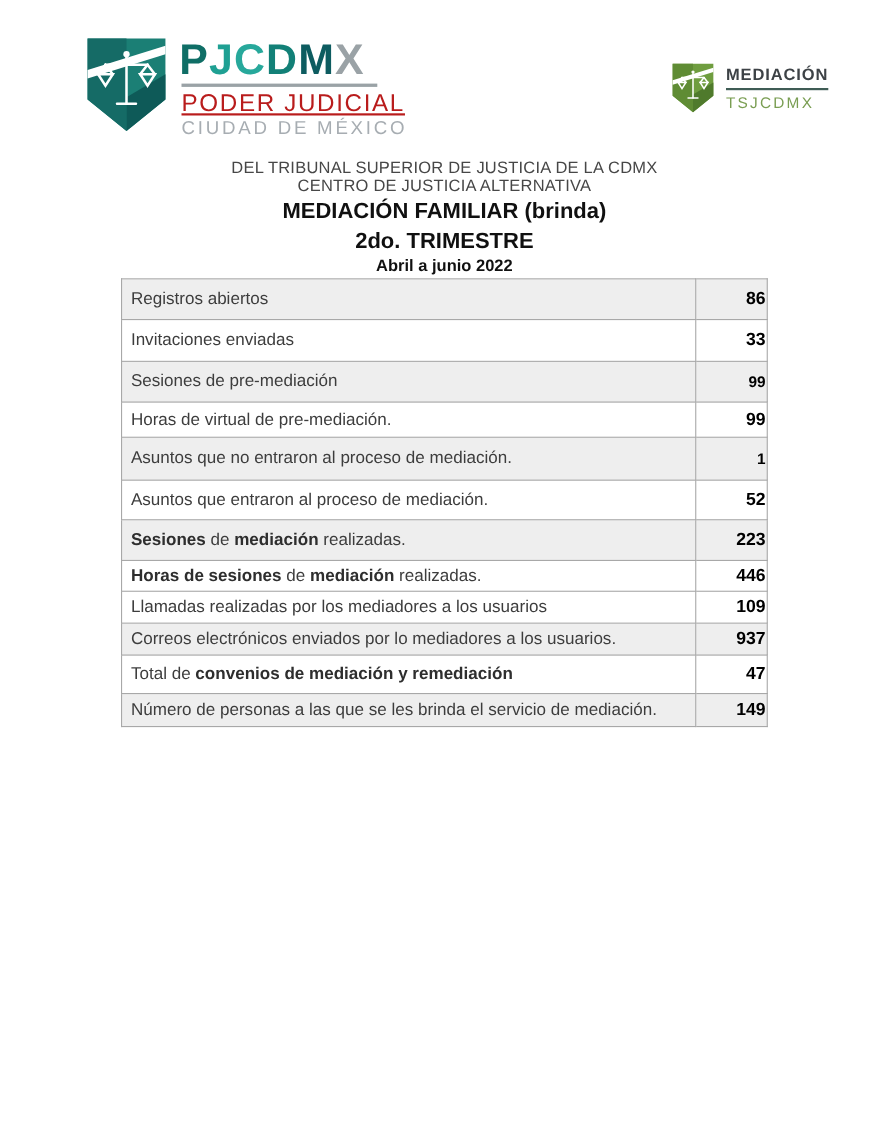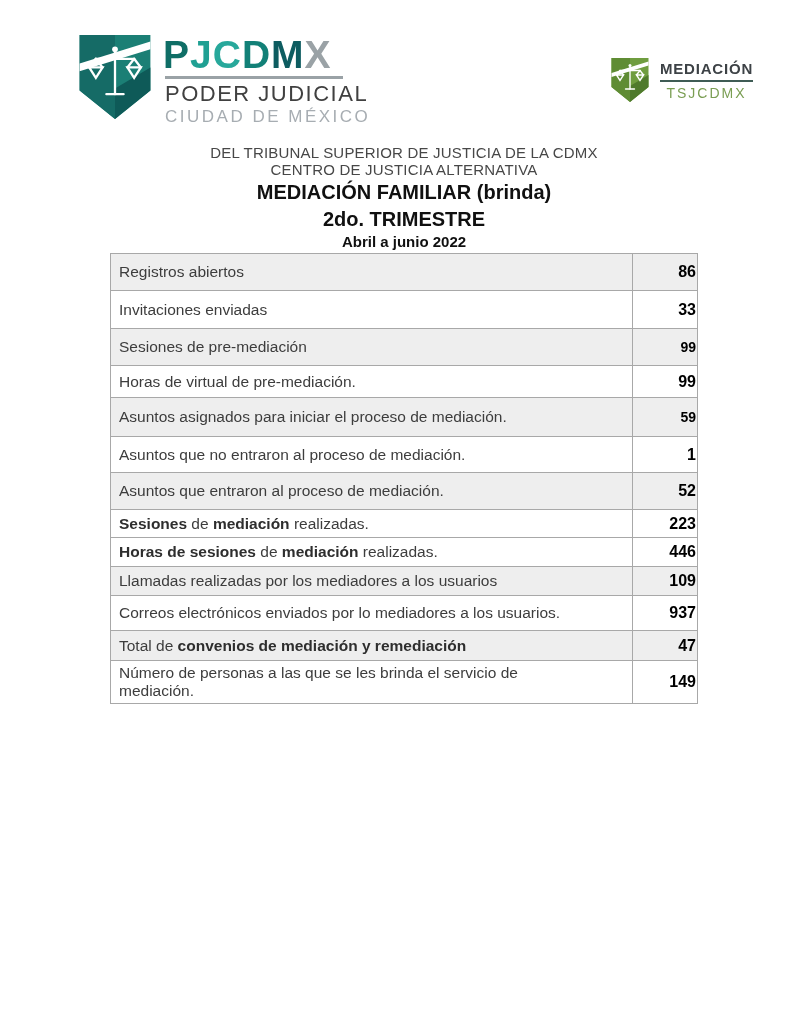--- a/index.html
+++ b/index.html
@@ -13,29 +13,29 @@
     padding-left:44px;
   }
 
   
   .logo-left{position:absolute;left:76px;top:33px;display:flex;align-items:flex-start;gap:9px;}
   .logo-left svg{display:block;}
   .logo-left .txt{display:flex;flex-direction:column;padding-top:2px;}
   .wordmark{font-size:39px;font-weight:bold;line-height:40px;letter-spacing:1px;}
   .wordmark span{display:inline-block;}
   .logo-divider{height:3px;background:#9aa2a6;margin:1px 0 2px 2px;width:178px;}
-  .poder{font-size:22px;letter-spacing:1.5px;color:#404040;line-height:25px;padding-left:2px;font-weight:500;}
+  .poder{font-size:22px;letter-spacing:1.5px;color:#b91c1c;line-height:25px;padding-left:2px;font-weight:500;text-decoration:underline;}
   .ciudad{font-size:17px;letter-spacing:2.5px;color:#a7adb2;line-height:21px;padding-left:2px;}
 
   
   .logo-right{position:absolute;left:610px;top:52px;display:flex;align-items:center;gap:10px;}
   .logo-right svg{display:block;}
   .med{font-size:15px;font-weight:bold;color:#3d4246;letter-spacing:0.8px;
        border-bottom:2px solid #3f5c55;padding-bottom:3px;display:inline-block;}
-  .tsj{font-size:14px;color:#7a9e53;letter-spacing:2px;margin-top:3px;text-align:center;}
+  .tsj{font-size:14px;color:#7a9e53;letter-spacing:2px;margin-top:3px;}
 
   
   .title-block{position:absolute;left:110px;top:144px;width:588px;text-align:center;}
   .t-sub{font-size:15px;color:#474747;line-height:17px;letter-spacing:0.2px;}
   .t-main{font-size:20px;font-weight:bold;color:#101010;line-height:25px;margin-top:2px;}
   .t-date{font-size:15px;font-weight:bold;color:#101010;line-height:19px;}
 
   
   table.stats{
     position:absolute;left:110px;top:253px;width:588px;
@@ -147,24 +147,20 @@
         </tr>
         <tr>
           <td class="label"><span>Sesiones de pre-mediación</span></td>
           <td class="value">99</td>
         </tr>
         <tr>
           <td class="label"><span>Horas de virtual de pre-mediación.</span></td>
           <td class="value">99</td>
         </tr>
         <tr>
-          <td class="label"><span>Asuntos asignados para iniciar el proceso de mediación.</span></td>
-          <td class="value">59</td>
-        </tr>
-        <tr>
           <td class="label"><span>Asuntos que no entraron al proceso de mediación.</span></td>
           <td class="value">1</td>
         </tr>
         <tr>
           <td class="label"><span>Asuntos que entraron al proceso de mediación.</span></td>
           <td class="value">52</td>
         </tr>
         <tr>
           <td class="label"><span class="b">Sesiones</span><span> de </span><span class="b">mediación</span><span> realizadas.</span></td>
           <td class="value">223</td>

